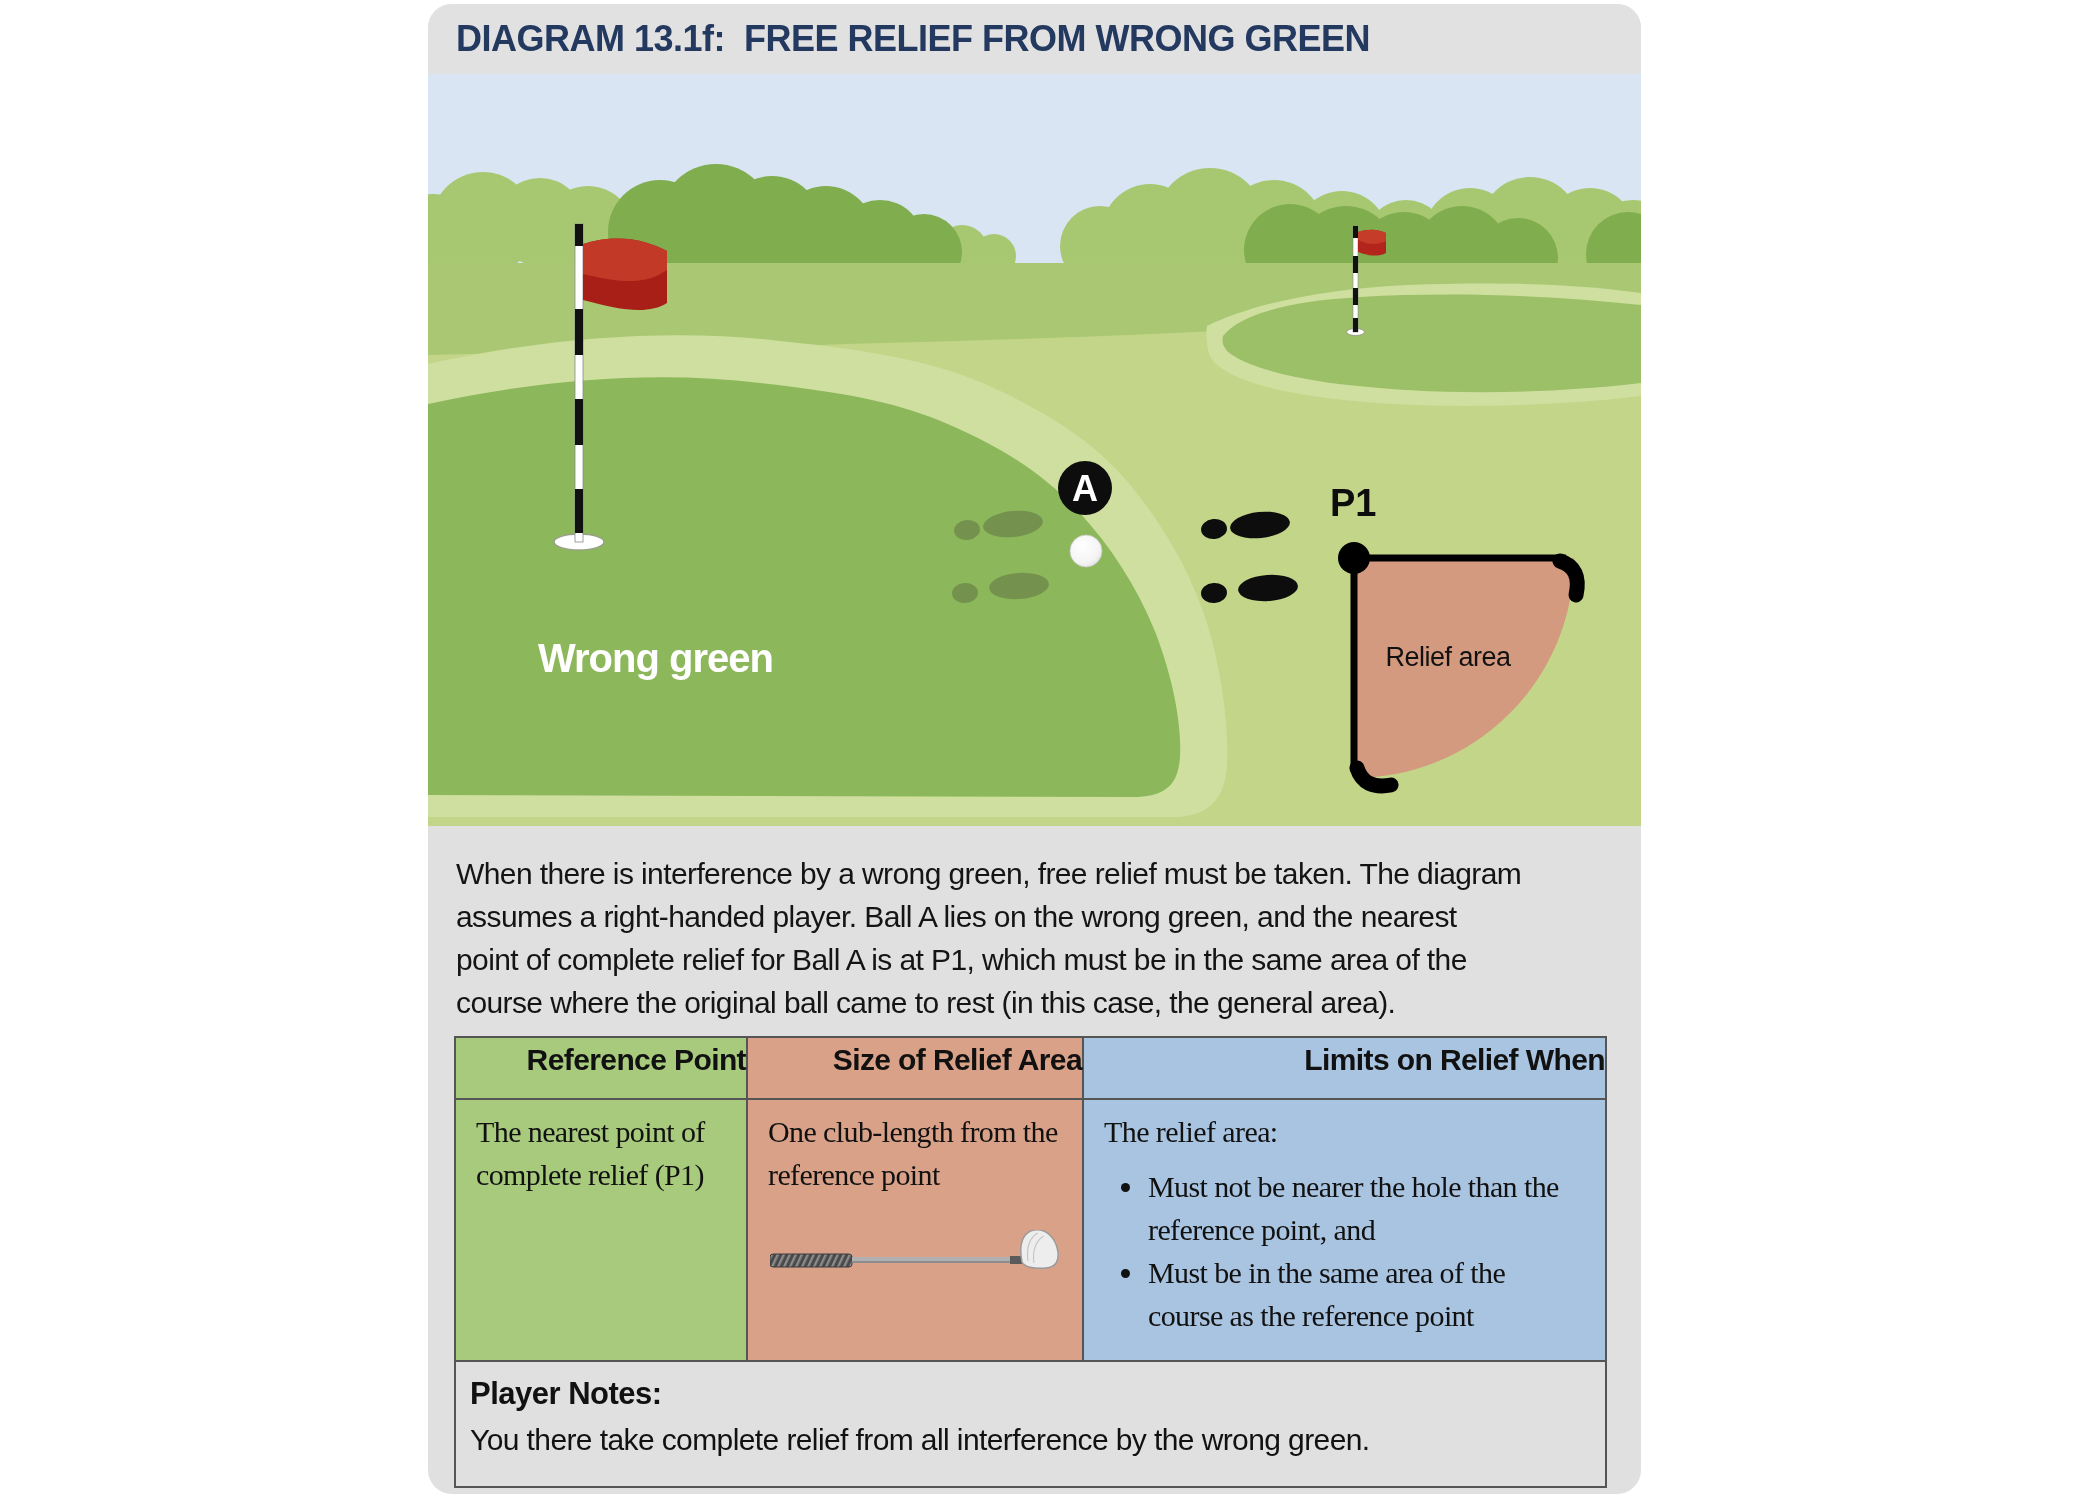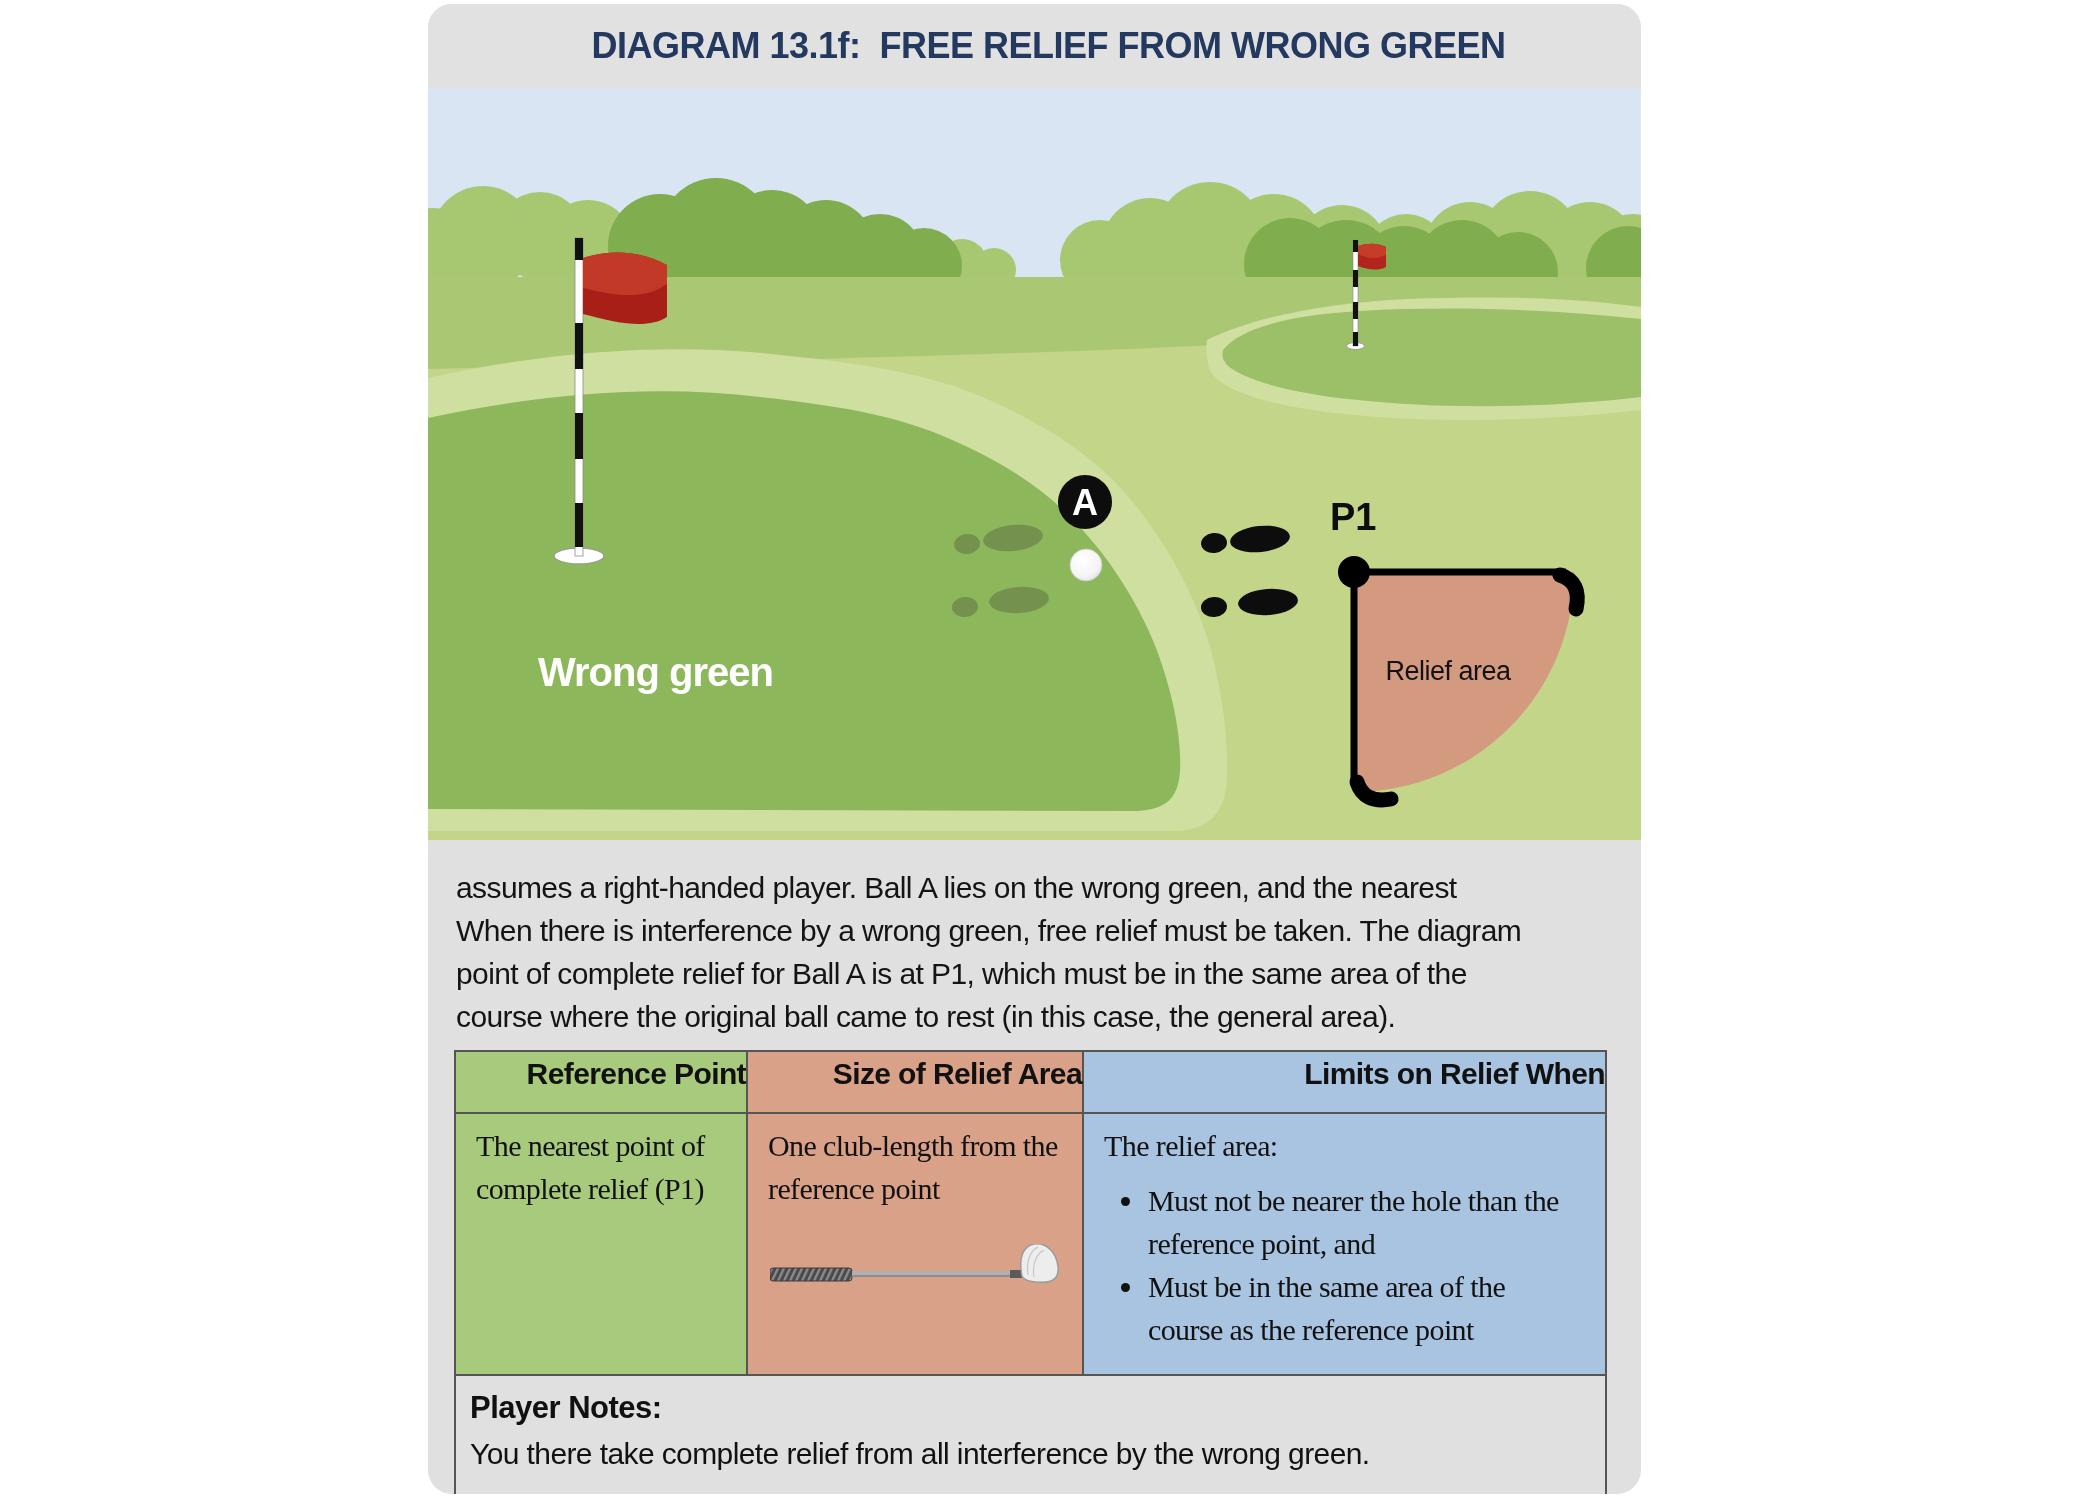--- a/index.html
+++ b/index.html
@@ -5,21 +5,21 @@
   html,body{margin:0;padding:0;}
   body{
     width:2100px;height:1500px;background:#ffffff;position:relative;
     font-family:"Liberation Sans",sans-serif;overflow:hidden;
   }
   .card{
     position:absolute;left:428px;top:4px;width:1213px;height:1490px;
     background:#e0e0e0;border-radius:24px;overflow:hidden;
   }
   .header-bar{
-    height:84px;display:flex;align-items:center;padding-left:28px;background:#e1e1e1;justify-content:center;
+    height:70px;display:flex;align-items:center;padding-left:28px;background:#e1e1e1;
   }
   .page-title{
     font-size:36px;font-weight:bold;color:#24395f;letter-spacing:-0.5px;white-space:pre;
   }
   .illustration{display:block;}
   .body-section{padding:26px 28px 0 28px;}
   .description-line{
     font-size:30px;line-height:43px;color:#141414;letter-spacing:-0.6px;white-space:nowrap;
   }
   table.rules-table{
@@ -176,22 +176,22 @@
     <text x="1020" y="592" font-size="27" text-anchor="middle" fill="#111" letter-spacing="-0.5">Relief area</text>
 
     <circle cx="657" cy="414" r="27" fill="#0d0d0d"></circle>
     <text x="657" y="427" font-size="36" font-weight="bold" fill="#ffffff" text-anchor="middle">A</text>
     <circle cx="658" cy="477" r="16" fill="url(#ballg)" stroke="#c9c9c9" stroke-width="0.8"></circle>
   </svg>
 
   <div class="body-section">
 
     <div>
+      <div class="description-line">When there is interference by a wrong green, free relief must be taken. The diagram</div>
       <div class="description-line">assumes a right-handed player. Ball A lies on the wrong green, and the nearest</div>
-      <div class="description-line">When there is interference by a wrong green, free relief must be taken. The diagram</div>
       <div class="description-line">point of complete relief for Ball A is at P1, which must be in the same area of the</div>
       <div class="description-line">course where the original ball came to rest (in this case, the general area).</div>
     </div>
 
     <table class="rules-table">
       <colgroup>
           <col style="width:292px">
           <col style="width:336px">
           <col style="width:523px">
         </colgroup>

